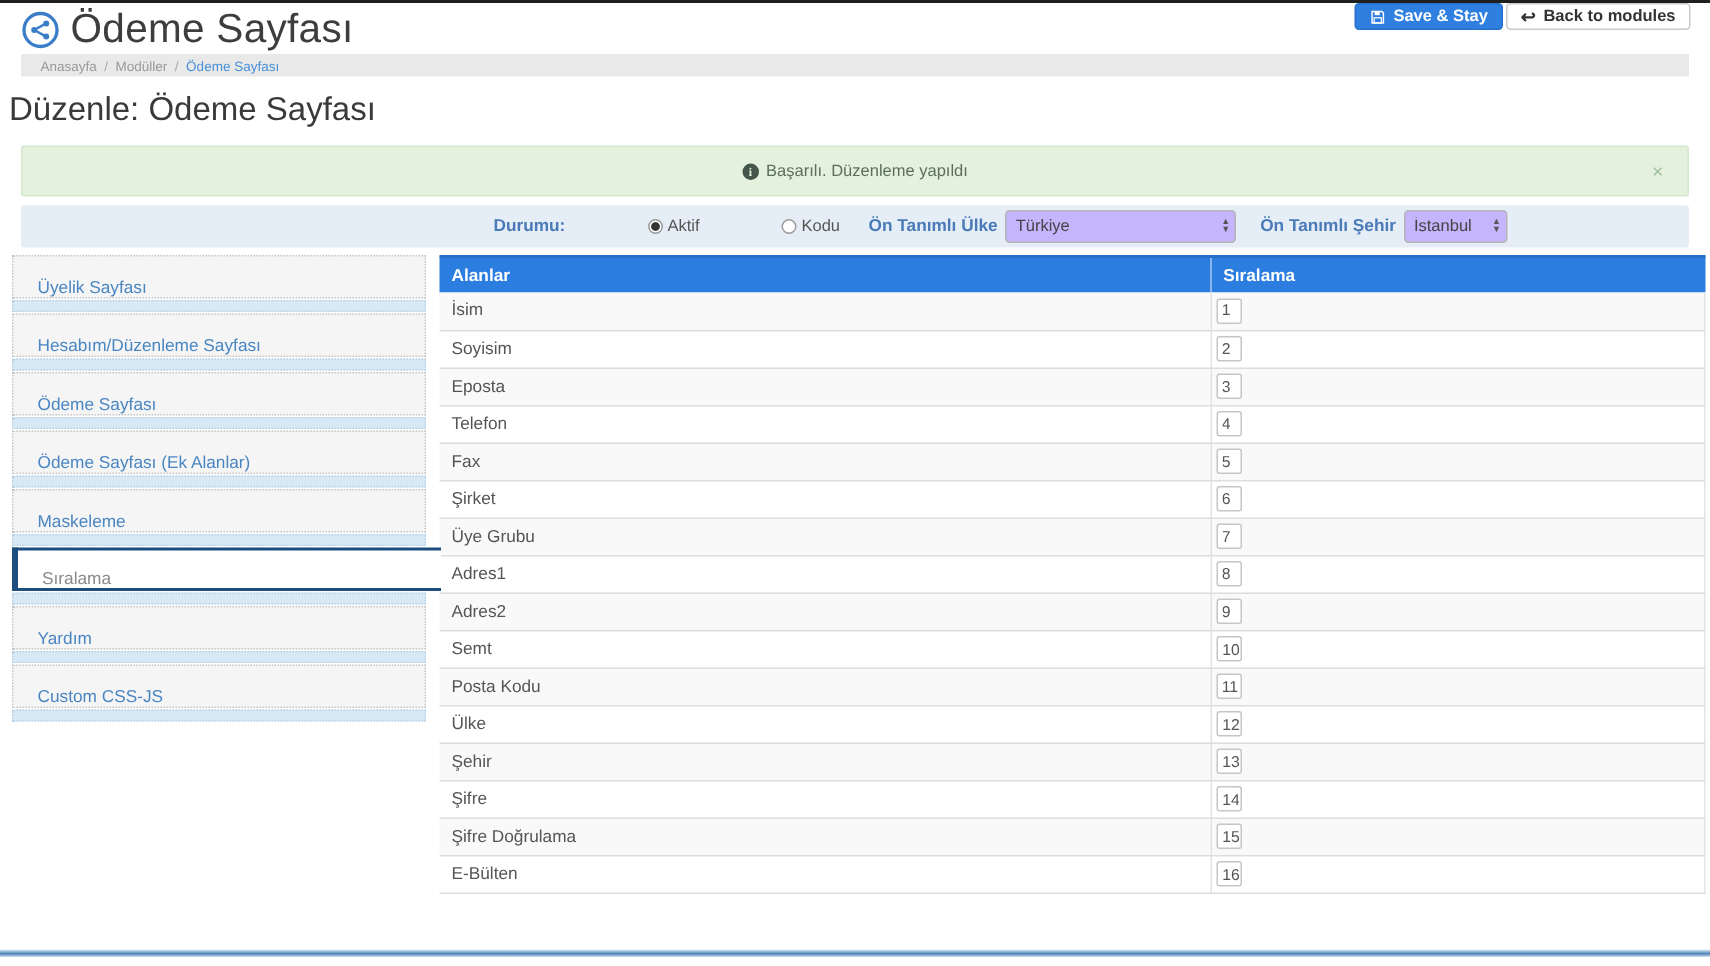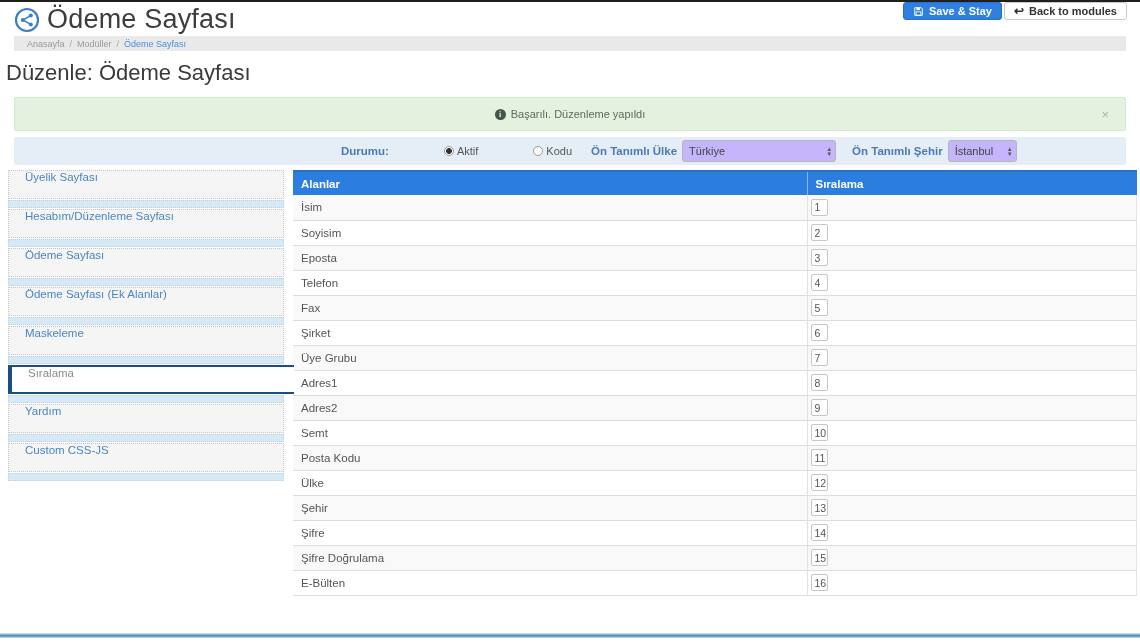--- a/index.html
+++ b/index.html
@@ -45,41 +45,41 @@
            font-size: 11px; color: #5d6e5d; gap: 5px; }
   .info-icon { width: 11px; height: 11px; border-radius: 50%; background: #45564a; color: #e3f1de;
                font-size: 8px; font-weight: 700; display: inline-flex; align-items: center;
                justify-content: center; font-family: "Liberation Serif", serif; }
   .alert-close { position: absolute; right: 16px; top: 50%; transform: translateY(-50%);
                  color: #9fbf9f; font-size: 13px; cursor: pointer; line-height: 1; }
 
   
   .settings-bar { margin: 6px 14px 0 14px; height: 28px; background: #e5eef7; border-radius: 2px;
                   display: flex; align-items: center; padding-left: 315px; font-size: 11px; }
-  .setting-label { color: #4a7ab8; font-weight: 700; font-size: 11.5px; white-space: nowrap; margin-left: 12px; }
+  .setting-label { color: #4a7ab8; font-weight: 700; font-size: 11.5px; white-space: nowrap; }
   .status-opt { display: flex; align-items: center; gap: 3px; margin-left: 7px; color: #555; padding-left: 48px; }
   .radio { appearance: none; -webkit-appearance: none; width: 10px; height: 10px;
            border: 1px solid #9a9a9a; border-radius: 50%; background: #fff; cursor: pointer; }
   .radio:checked { background: radial-gradient(circle, #333 0 2.6px, #fff 3.2px); }
   .select-wrap { position: relative; display: inline-block; margin-left: 5px; }
   select { appearance: none; -webkit-appearance: none; border: 1px solid #b5b5b5; border-radius: 3px;
            background: #c4b5fd; height: 22px; font-size: 11px; color: #444; padding: 0 18px 0 6px;
            font-family: "Liberation Sans", sans-serif; cursor: pointer; }
   .sel-country { width: 154px; }
   .sel-city { width: 69px; }
   .sel-arrows { position: absolute; right: 4px; top: 50%; transform: translateY(-50%);
                 display: flex; flex-direction: column; align-items: center; pointer-events: none;
                 color: #555; font-size: 6px; line-height: 4.5px; }
   .gap-country { margin-left: 19px; } .gap-city { margin-left: 16px; }
 
   
   .main { display: flex; margin: 5px 0 0 8px; align-items: flex-start; }
   .sidebar { width: 276px; flex: 0 0 auto; position: relative; z-index: 2; }
   .side-tab { height: 29px; background: #f5f5f5; border: 1px dotted #c6c6c6;
-              display: flex; align-items: flex-start; padding-left: 16px; font-size: 11.5px;
+              display: flex; align-items: flex-end; padding-left: 16px; font-size: 11.5px;
               color: #4a86c2; cursor: pointer; }
   .side-tab.active { background: #fff; color: #8a8a8a; border: none;
                      border-top: 2px solid #1b4e7e; border-bottom: 2px solid #1b4e7e;
                      border-left: 4px solid #1b4e7e; width: calc(100% + 10px); }
   .side-strip { height: 8px; background: #d8e9f6; border: 1px dotted #bcd3e6; margin: 1px 0 1px 0; }
 
   
   .table-wrap { margin-left: 9px; width: 844px; }
   table { border-collapse: collapse; width: 100%; table-layout: fixed; }
   th { background: #2c7de0; color: #fff; font-size: 11.5px; font-weight: 700; text-align: left;

